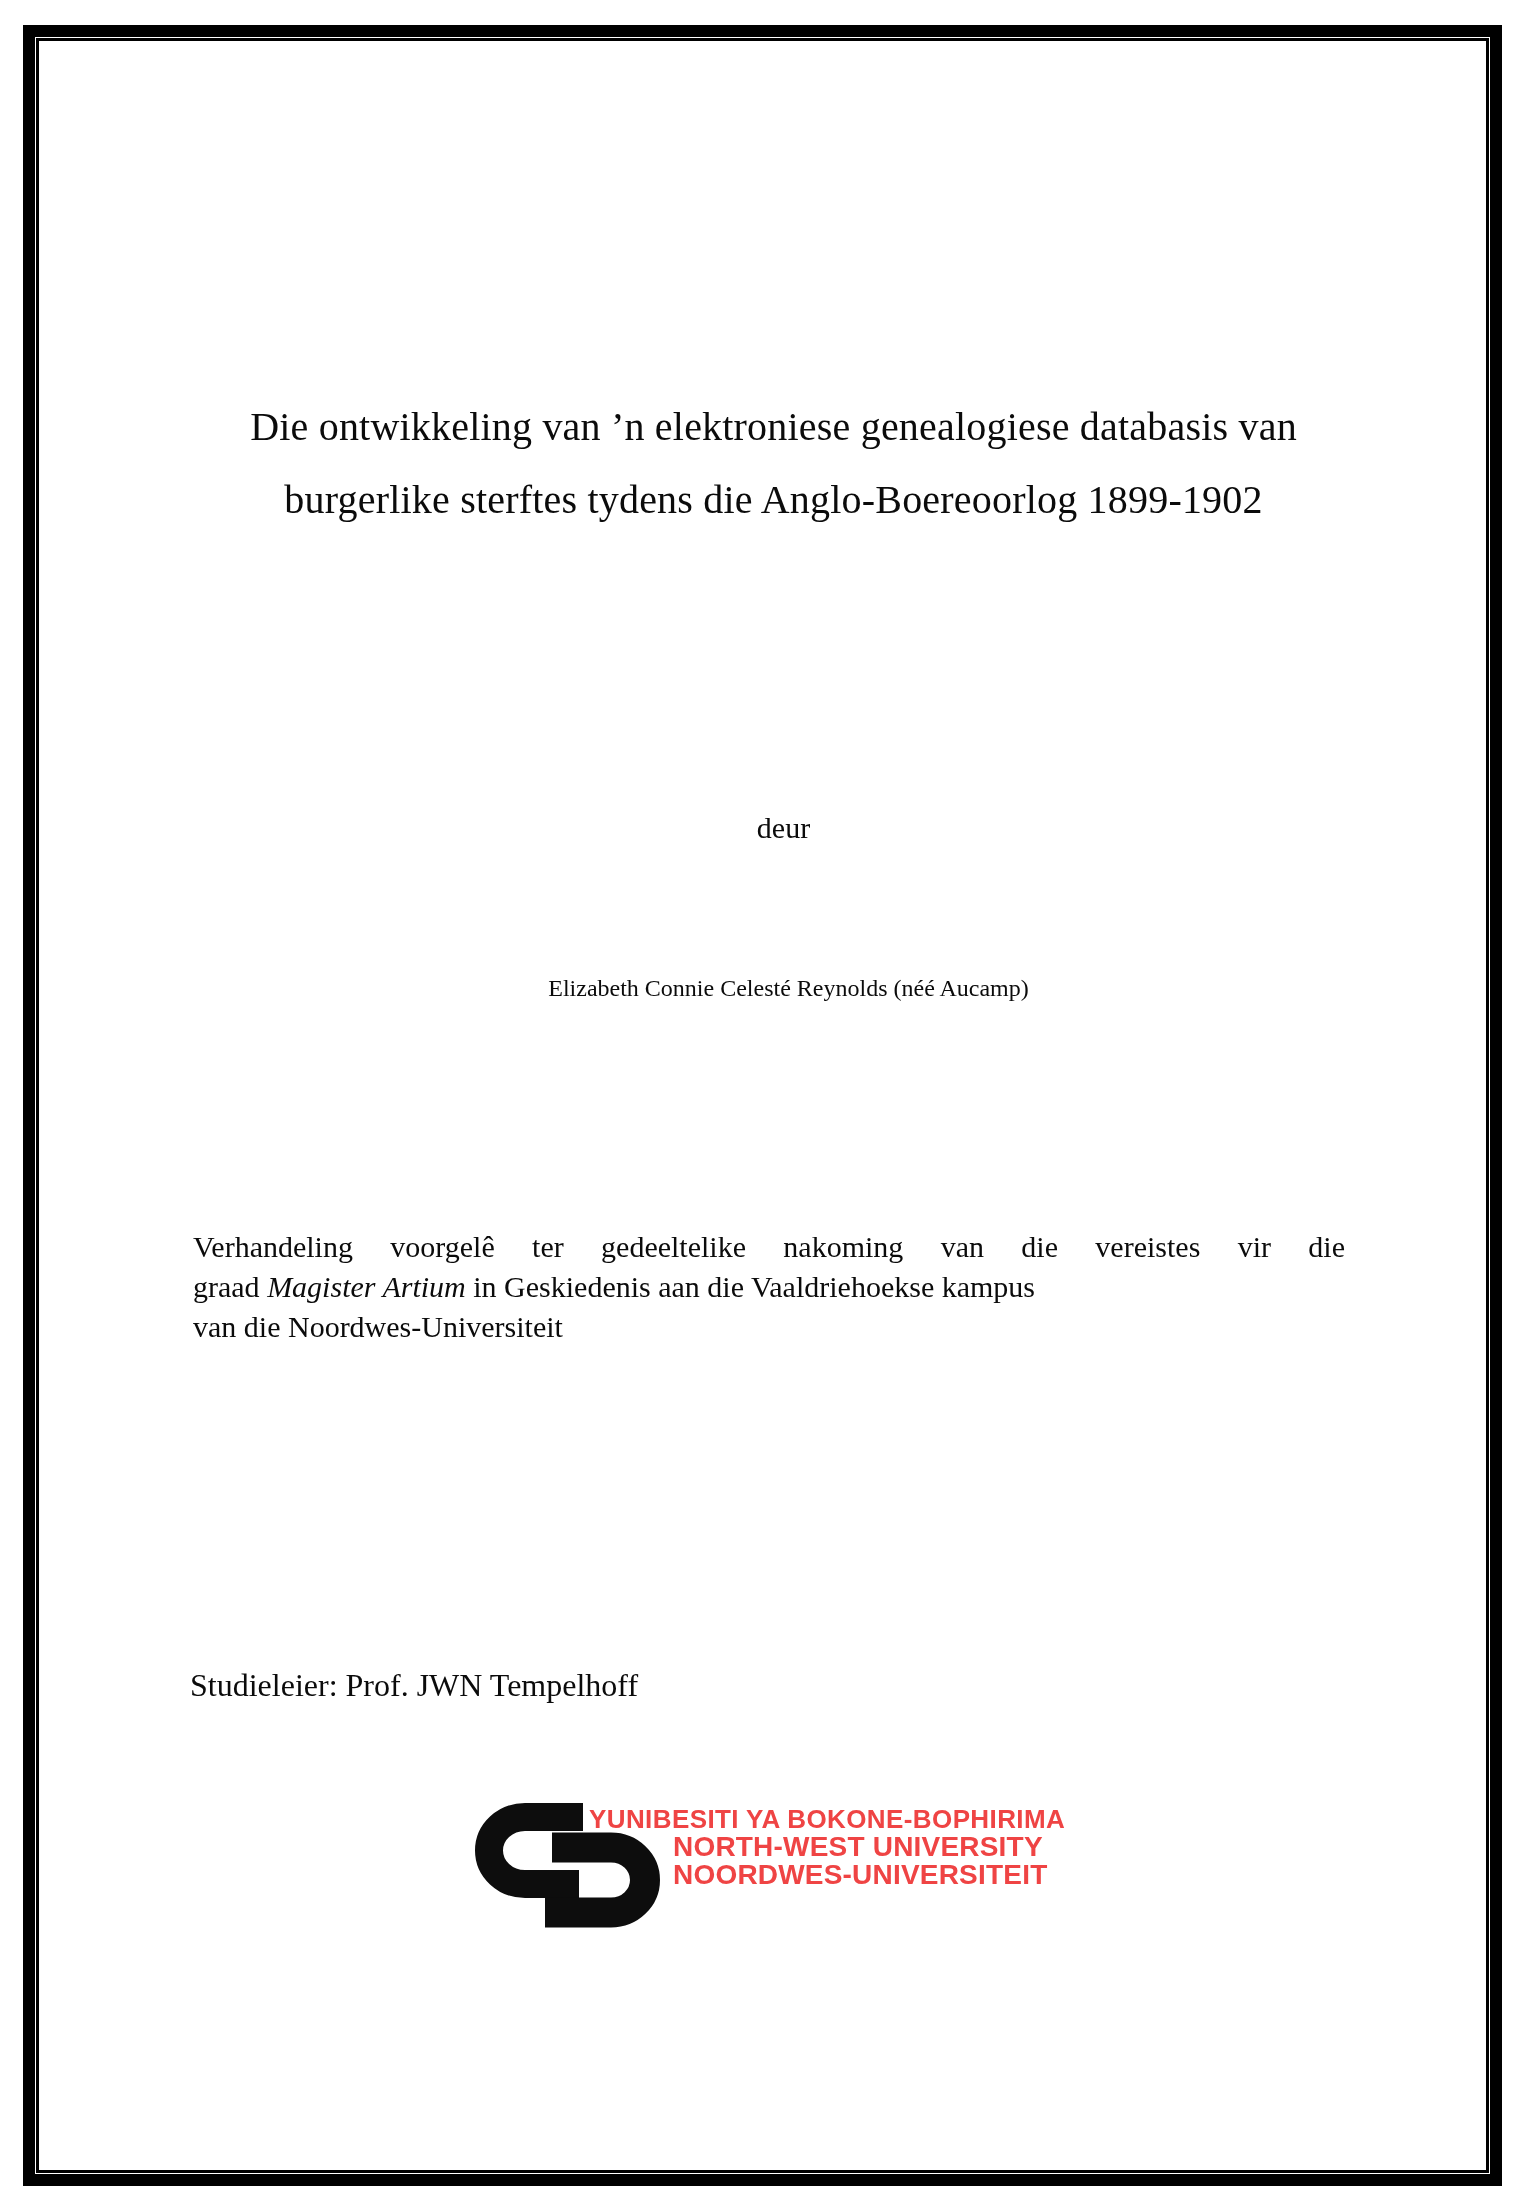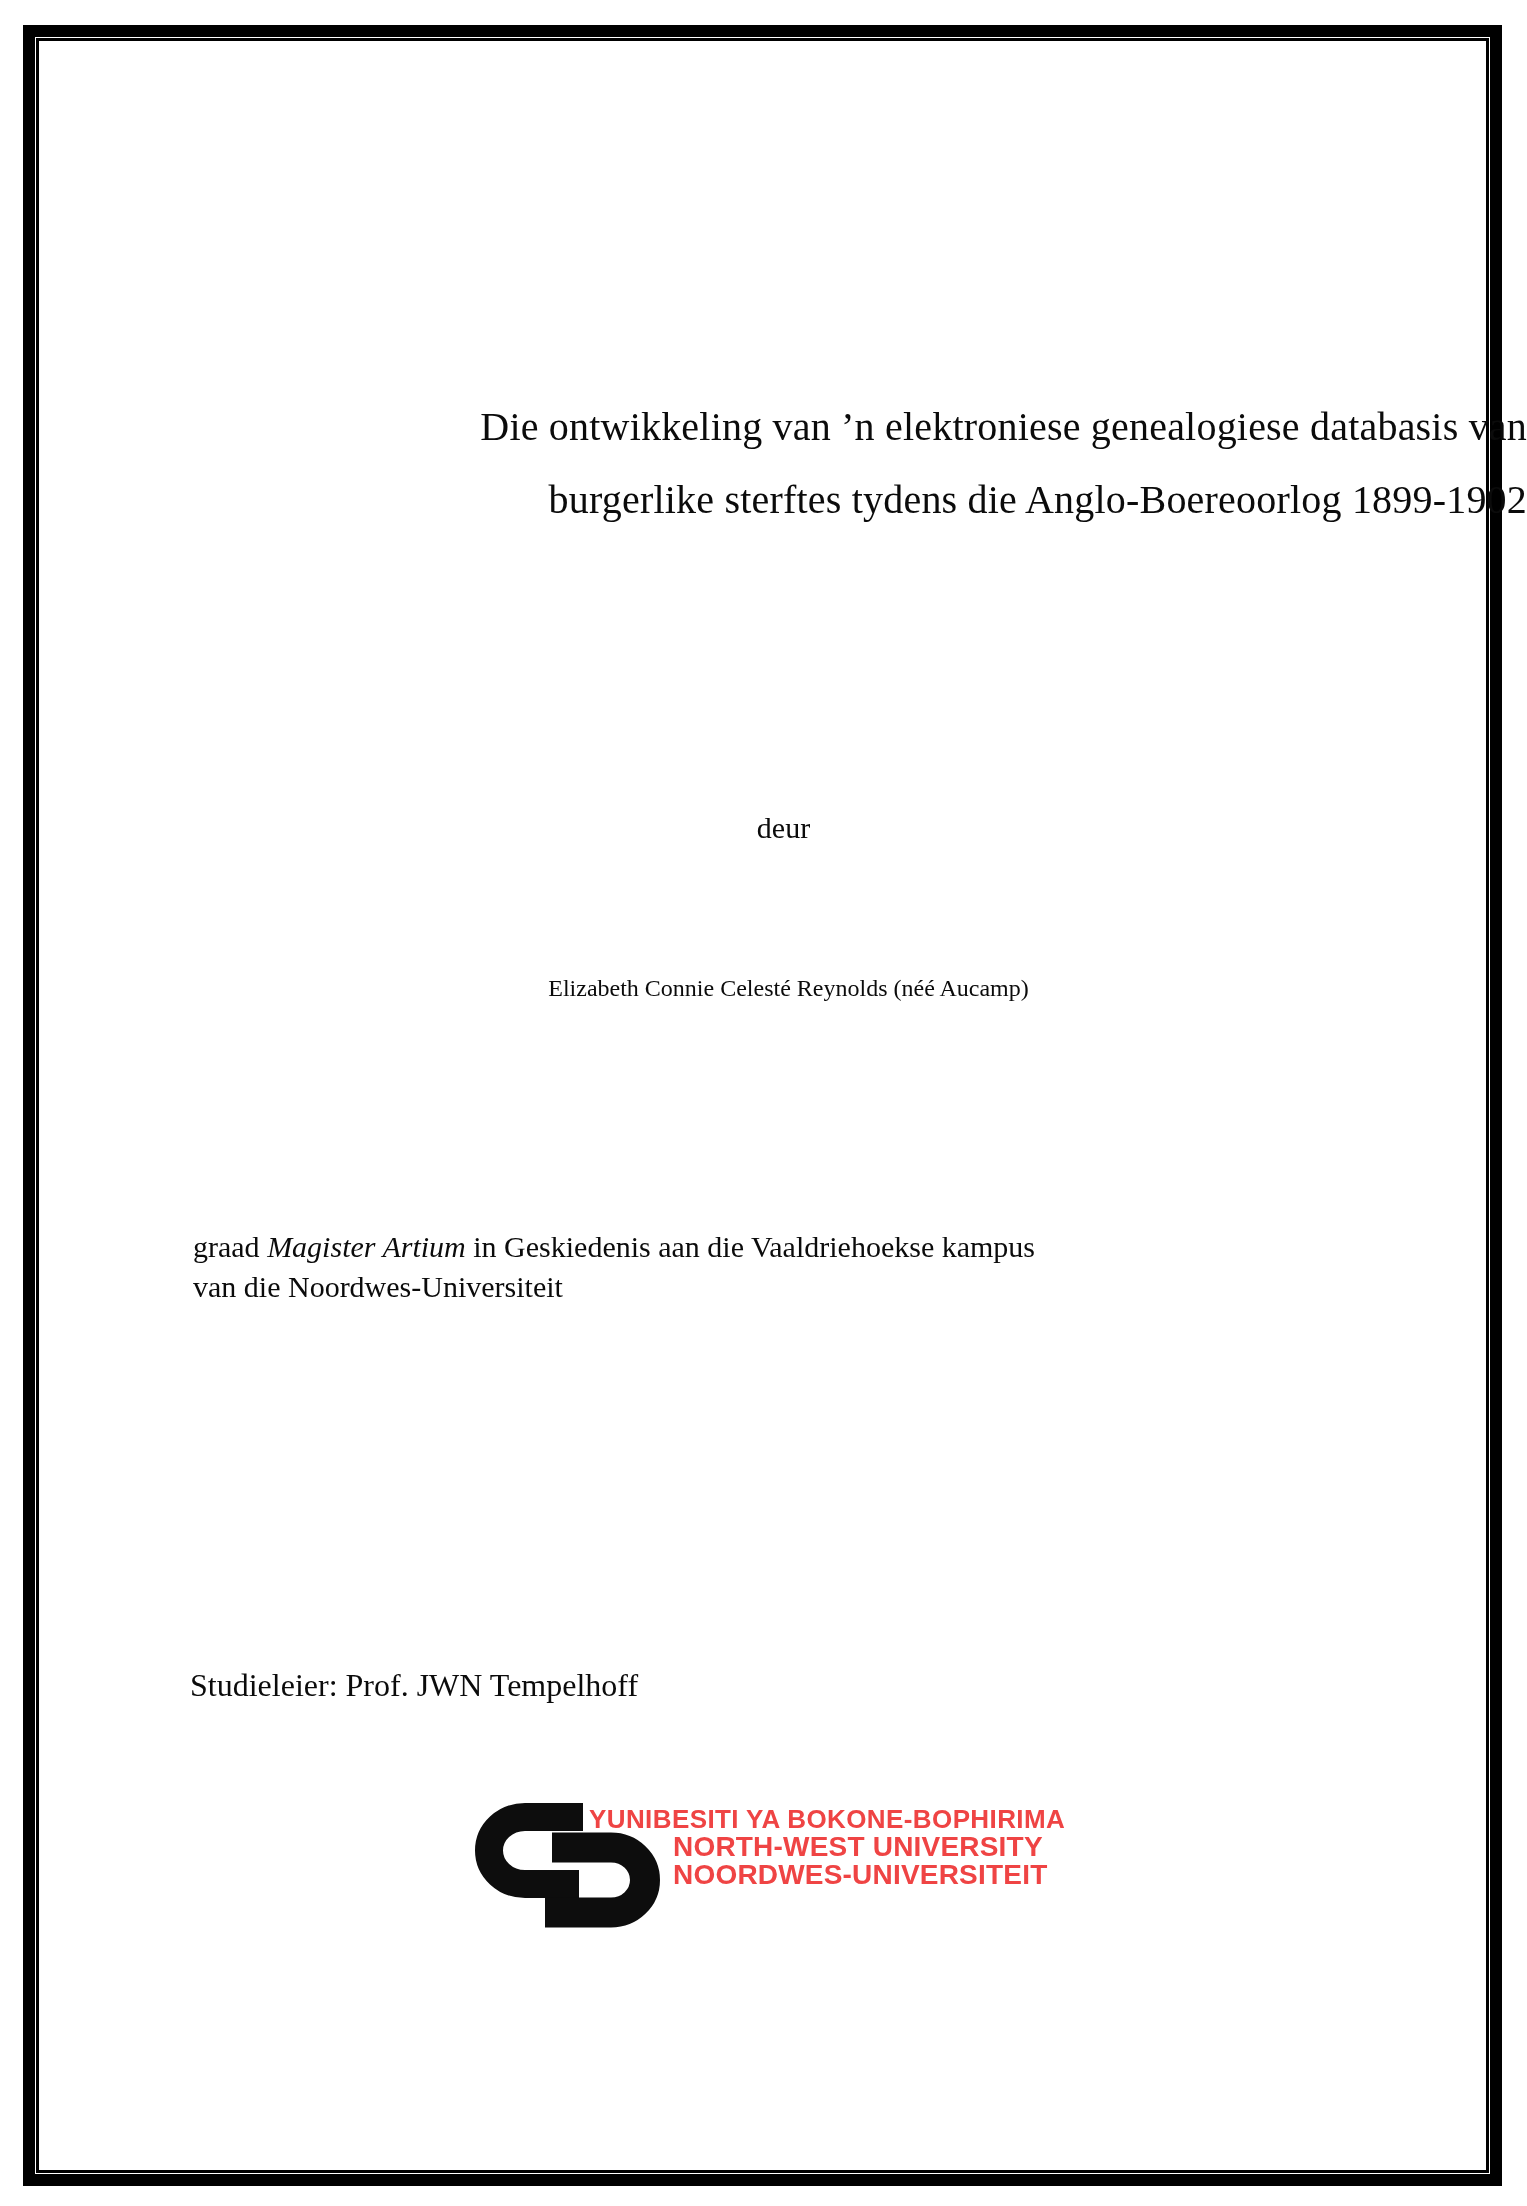--- a/index.html
+++ b/index.html
@@ -24,21 +24,21 @@
   }
   .frame-inner {
     position: absolute;
     left: 1px; top: 1px; right: 1px; bottom: 1px;
     border: 3px solid #000000;
   }
   .abs { position: absolute; }
 
   .title-block {
     left: 20px; right: 0; top: 390px;
-    text-align: right;
+    text-align: center;
     font-size: 40px;
     line-height: 73px;
     letter-spacing: 0.2px;
   }
   .byline {
     left: 40px; right: 0; top: 810px;
     text-align: center;
     font-size: 30px;
     line-height: 36px;
   }
@@ -102,20 +102,21 @@
   <div class="abs title-block">
     <div>Die ontwikkeling van ’n elektroniese genealogiese databasis van</div>
     <div>burgerlike sterftes tydens die Anglo-Boereoorlog 1899-1902</div>
   </div>
 
   <div class="abs byline">deur</div>
 
   <div class="abs author">Elizabeth Connie Celesté Reynolds (néé Aucamp)</div>
 
   <div class="abs statement">
+    <div class="justified">Verhandeling voorgelê ter gedeeltelike nakoming van die vereistes vir die</div>
     <div><span>graad </span><span class="italic">Magister Artium</span><span> in Geskiedenis aan die Vaaldriehoekse kampus</span></div>
     <div>van die Noordwes-Universiteit</div>
   </div>
 
   <div class="abs supervisor-block">
     <div>Studieleier: Prof. JWN Tempelhoff</div>
   </div>
 
   <svg class="abs logo-mark" viewBox="0 0 200 132" aria-hidden="true">
     <path d="M 118 17 H 60 A 36 33.5 0 0 0 60 84 H 114" fill="none" stroke="#0d0d0d" stroke-width="28" stroke-linecap="butt"></path>

